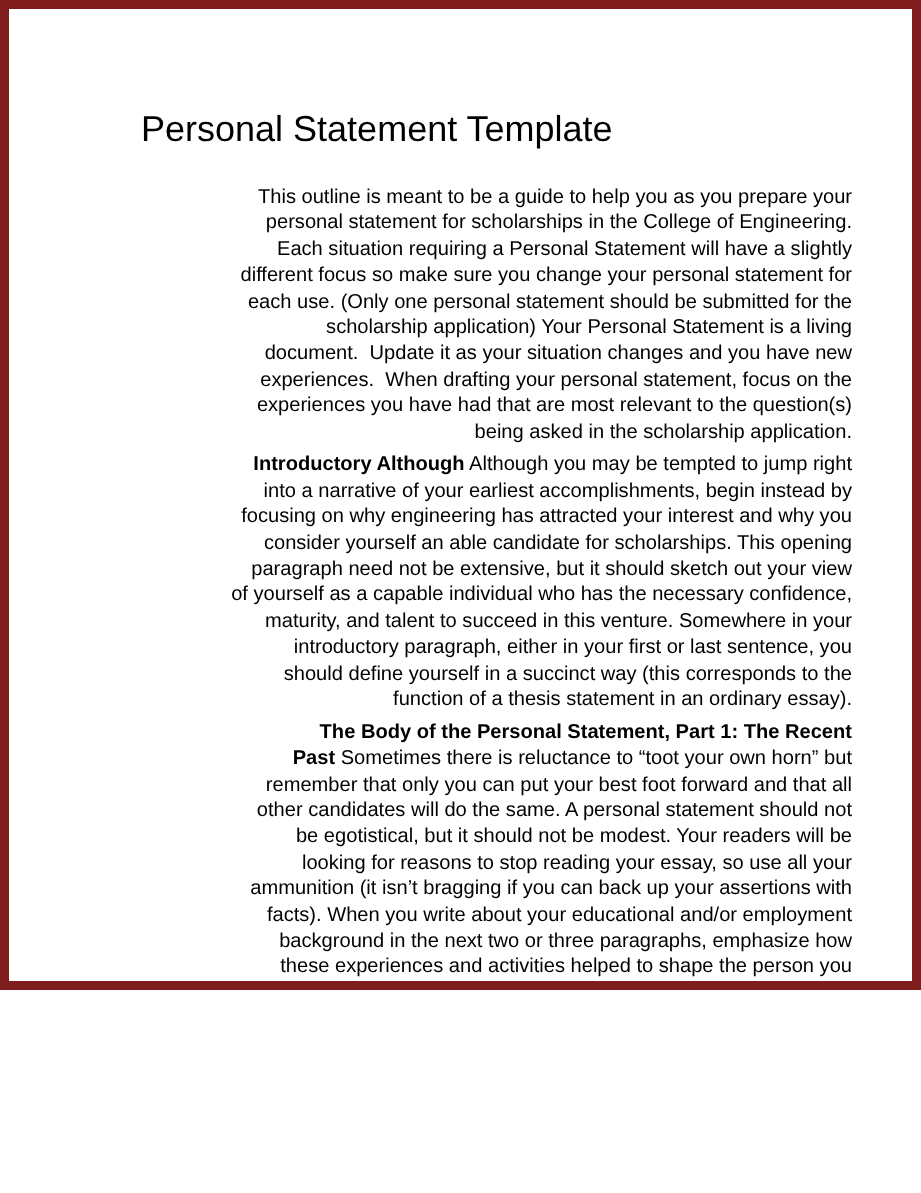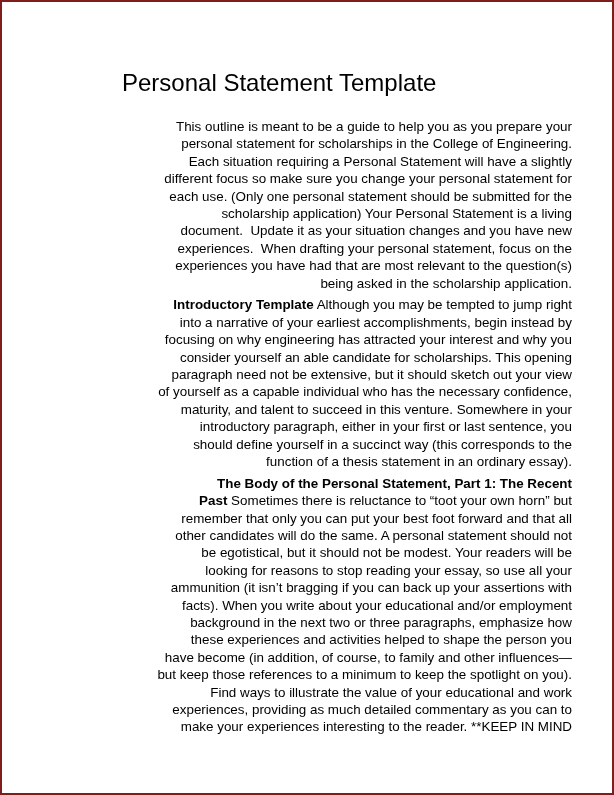--- a/index.html
+++ b/index.html
@@ -2,28 +2,27 @@
 <html><head>
 <meta charset="utf-8">
 <style>
   html, body {
     margin: 0;
     padding: 0;
     background: #ffffff;
   }
   .page {
     width: 614px;
-    height: 795px;
+    height: 660px;
     box-sizing: border-box;
-    border: 2px solid #7f1d1d;
+    border: 6px solid #7f1d1d;
     background: #ffffff;
     overflow: hidden;
     font-family: "Liberation Sans", sans-serif;
     color: #000000;
-    padding-left: 32px;
   }
   .doc-title {
     font-size: 24px;
     line-height: 28px;
     font-weight: 400;
     margin: 67px 40px 21px 88px;
     white-space: pre;
   }
   .doc-body {
     margin: 0 40px 0 84px;
@@ -47,21 +46,21 @@
       <p class="para"><span class="run">This outline is meant to be a guide to help you as you prepare your
 personal statement for scholarships in the College of Engineering.
 Each situation requiring a Personal Statement will have a slightly
 different focus so make sure you change your personal statement for
 each use. (Only one personal statement should be submitted for the
 scholarship application) Your Personal Statement is a living
 document.  Update it as your situation changes and you have new
 experiences.  When drafting your personal statement, focus on the
 experiences you have had that are most relevant to the question(s)
 being asked in the scholarship application.</span></p>
-      <p class="para"><span class="run bold"> Introductory Template</span><span class="run"> Although you may be tempted to jump right
+      <p class="para"><span class="run bold"> Introductory Although</span><span class="run"> Although you may be tempted to jump right
 into a narrative of your earliest accomplishments, begin instead by
 focusing on why engineering has attracted your interest and why you
 consider yourself an able candidate for scholarships. This opening
 paragraph need not be extensive, but it should sketch out your view
 of yourself as a capable individual who has the necessary confidence,
 maturity, and talent to succeed in this venture. Somewhere in your
 introductory paragraph, either in your first or last sentence, you
 should define yourself in a succinct way (this corresponds to the
 function of a thesis statement in an ordinary essay).</span></p>
       <p class="para"><span class="run bold"> The Body of the Personal Statement, Part 1: The Recent

